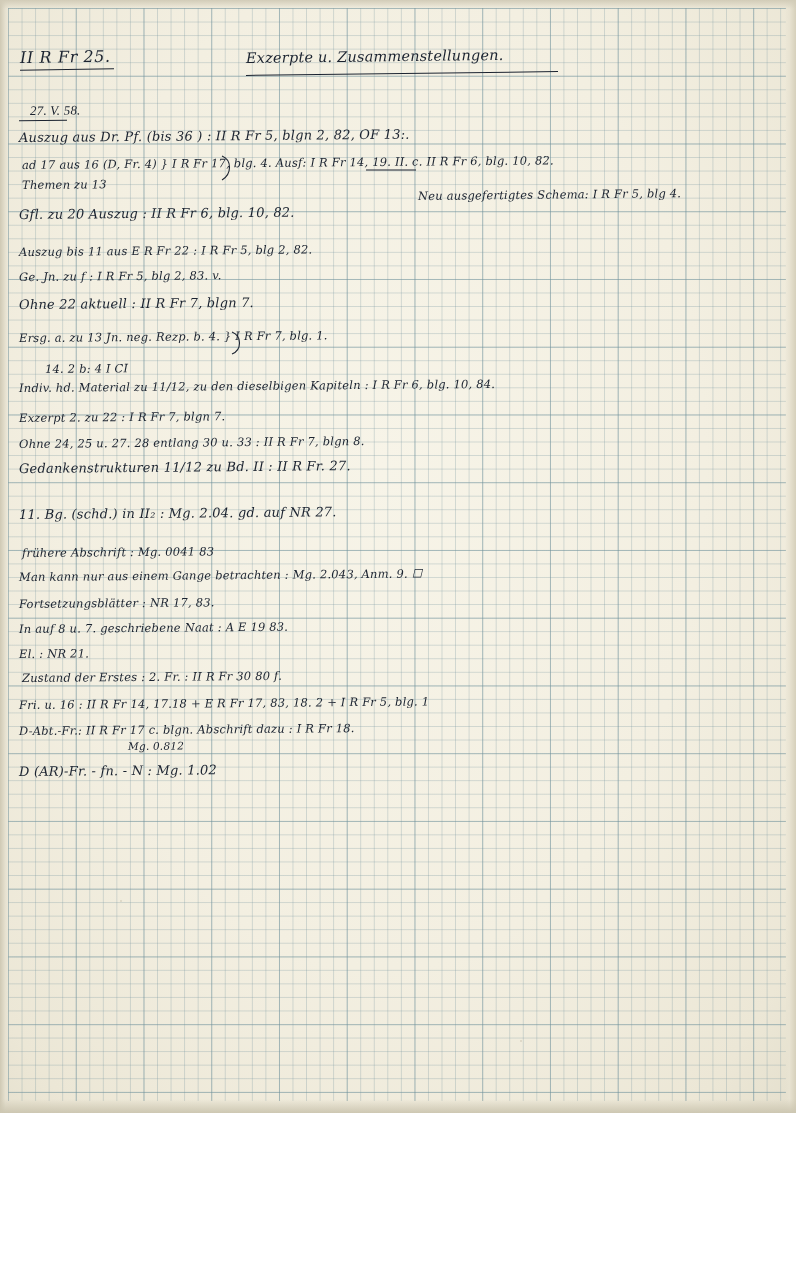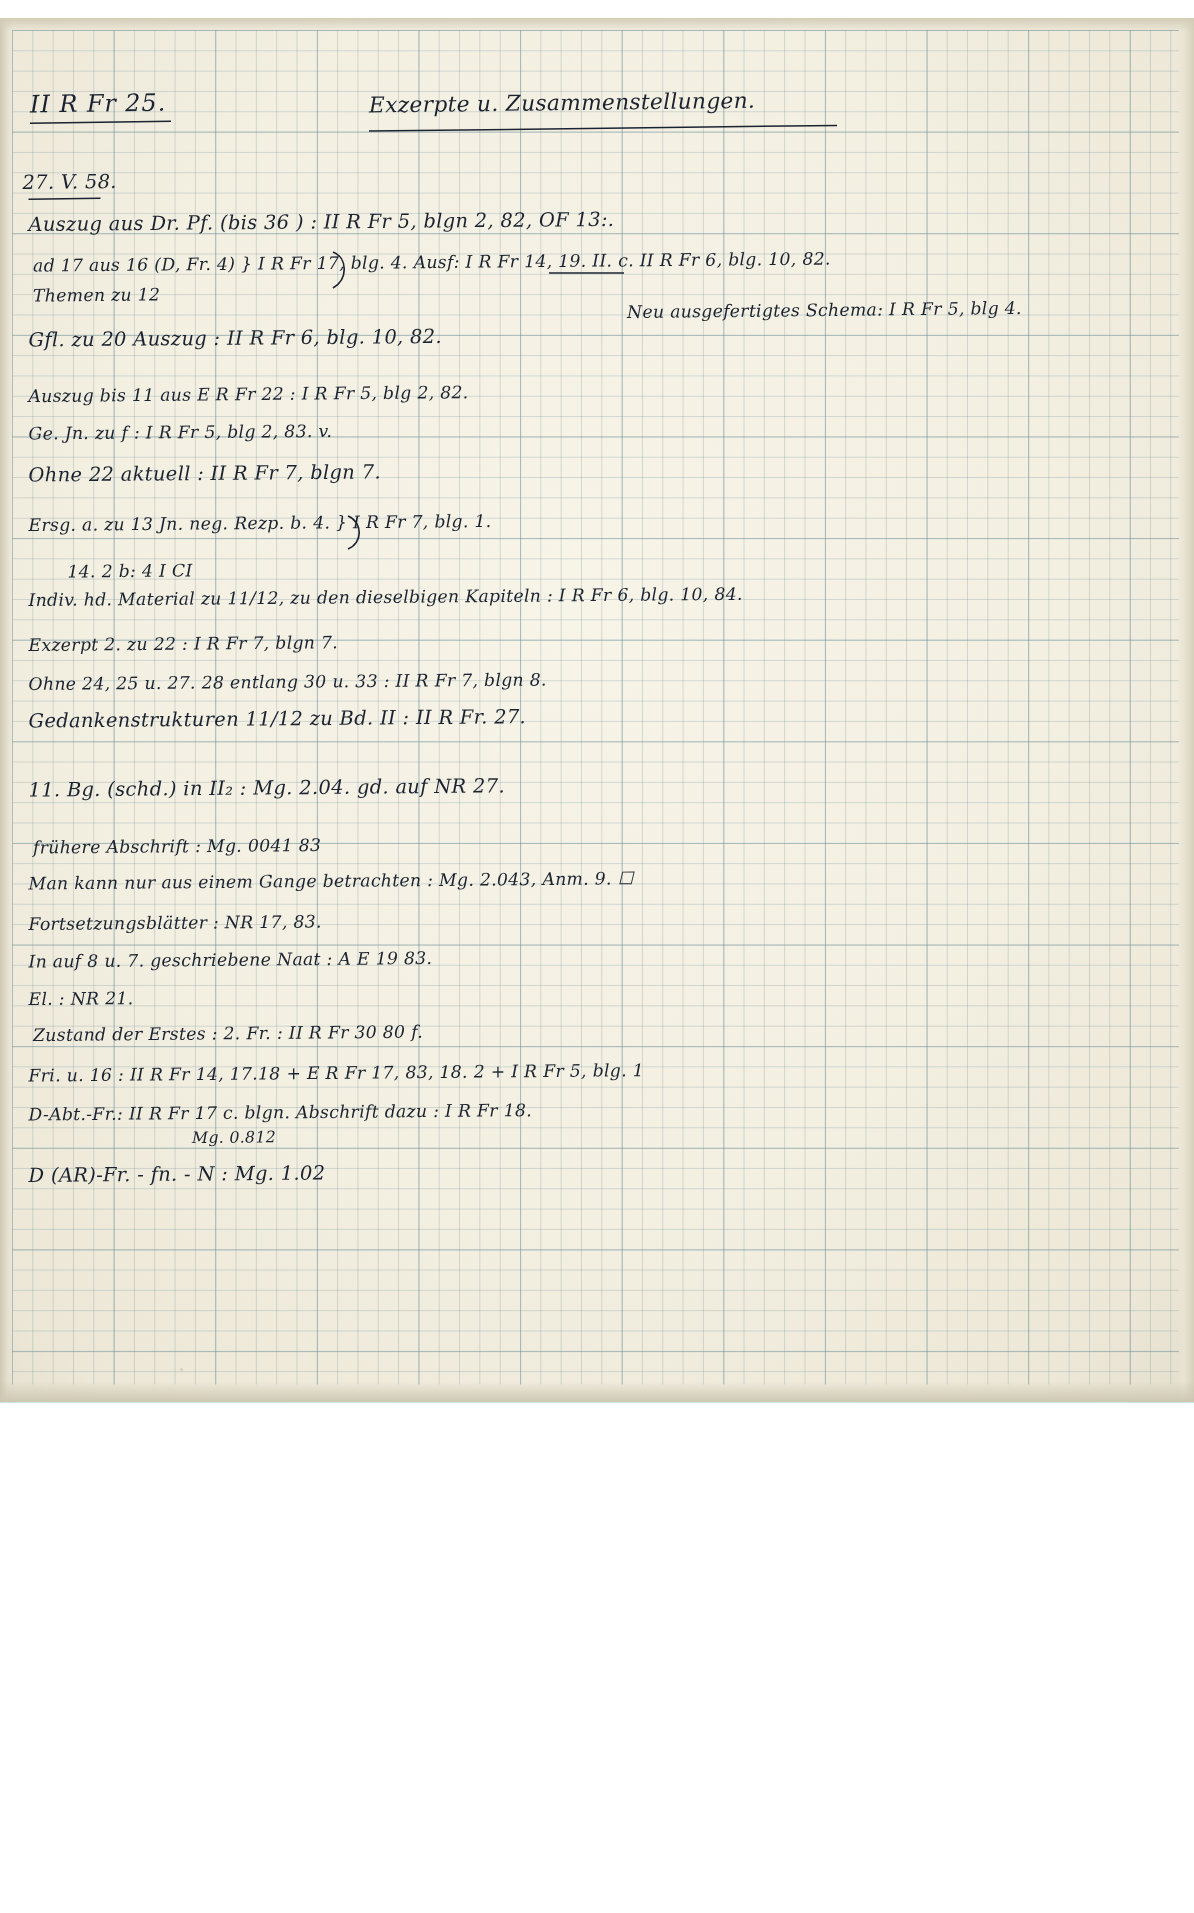--- a/index.html
+++ b/index.html
@@ -6,24 +6,23 @@
     margin: 0;
     padding: 0;
     background: #ffffff;
   }
   body {
     font-family: "DejaVu Serif", serif;
   }
   #page {
     position: relative;
     width: 796px;
-    height: 923px;
+    height: 1113px;
     overflow: hidden;
-    background: #14b8a6;
-    margin-top: 12px;
+    background: #fef9c3;
   }
   
   #paper-base {
     position: absolute;
     inset: 0;
     background:
       radial-gradient(ellipse at 48% 42%, #f7f4e8 0%, #f3efe1 55%, #ece7d6 88%, #e4dfcd 100%);
   }
   
   #grid-fine {
@@ -138,27 +137,27 @@
   <div id="edge-right"></div>
   <div id="edge-top"></div>
   <div id="edge-bottom"></div>
 
   <div class="hw head" style="left:20px; top:48px; transform: rotate(-0.8deg);">II R Fr 25.</div>
   <div class="underline-rule" style="left:20px; top:69px; width:94px; transform: rotate(-0.8deg);"></div>
 
   <div class="hw title" style="left:246px; top:51px; transform: rotate(-0.7deg);">Exzerpte u. Zusammenstellungen.</div>
   <div class="underline-rule" style="left:246px; top:73px; width:312px; transform: rotate(-0.7deg);"></div>
 
-  <div class="hw body" style="left:15px; top:103px; transform: rotate(-0.6deg);">27. V. 58.</div>
+  <div class="hw body" style="left:30px; top:103px; transform: rotate(-0.6deg); font-family: Liberation Serif, serif;">27. V. 58.</div>
   <div class="underline-rule" style="left:19px; top:120px; width:48px; height:1px; transform: rotate(-0.6deg);"></div>
 
   <div class="hw body" style="left:19px; top:131px; transform: rotate(-0.5deg);">Auszug aus Dr. Pf. (bis 36 ) : II R Fr 5, blgn 2, 82, OF 13:.</div>
 
   <div class="hw small" style="left:22px; top:158px; transform: rotate(-0.5deg);">ad 17 aus 16 (D, Fr. 4) } I R Fr 17, blg. 4.    Ausf: I R Fr 14, 19. II. c. II R Fr 6, blg. 10, 82.</div>
-  <div class="hw small" style="left:22px; top:178px; transform: rotate(-0.5deg);">Themen zu 12</div>
+  <div class="hw small" style="left:22px; top:178px; transform: rotate(-0.5deg);">Themen zu 13</div>
   <div class="hw small" style="left:418px; top:189px; transform: rotate(-0.6deg);">Neu ausgefertigtes Schema: I R Fr 5, blg 4.</div>
 
   <div class="hw body" style="left:19px; top:208px; transform: rotate(-0.5deg);">Gfl. zu 20 Auszug : II R Fr 6, blg. 10, 82.</div>
 
   <div class="hw small" style="left:19px; top:245px; transform: rotate(-0.5deg);">Auszug bis 11 aus E R Fr 22 : I R Fr 5, blg 2, 82.</div>
 
   <div class="hw small" style="left:19px; top:270px; transform: rotate(-0.5deg);">Ge. Jn. zu f : I R Fr 5, blg 2, 83. v.</div>
 
   <div class="hw body" style="left:19px; top:298px; transform: rotate(-0.5deg);">Ohne 22 aktuell : II R Fr 7, blgn 7.</div>
 

